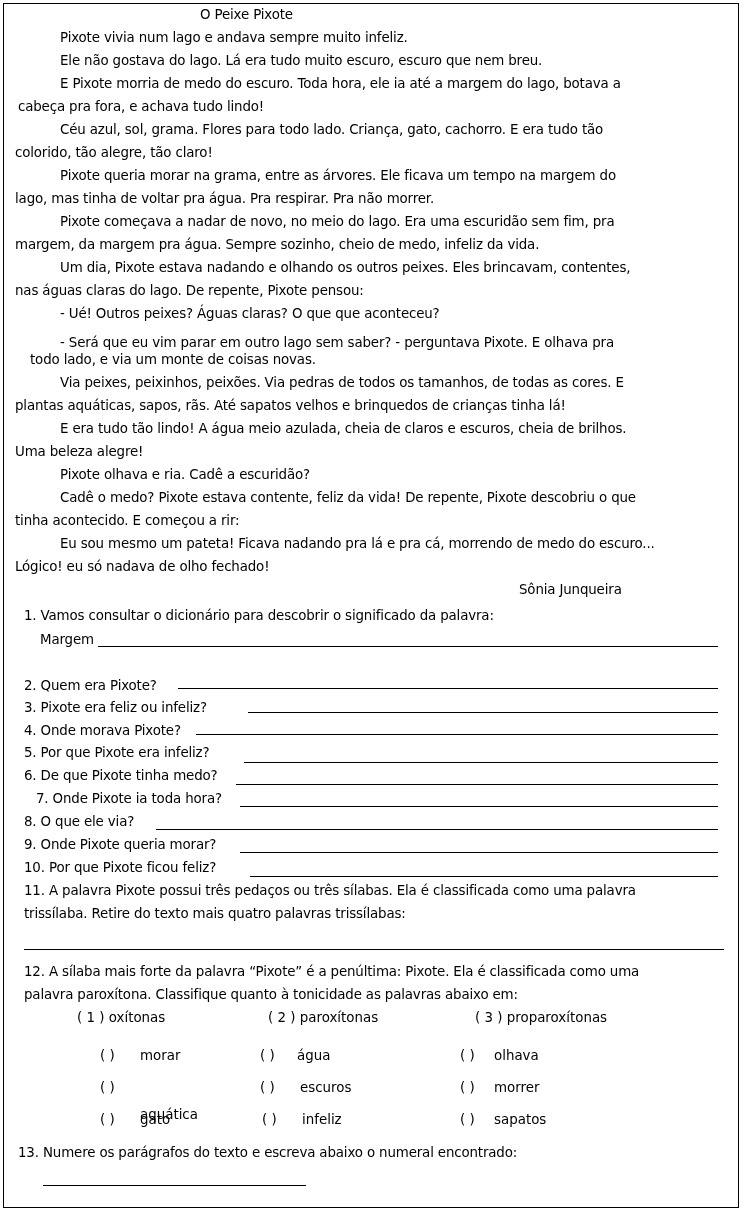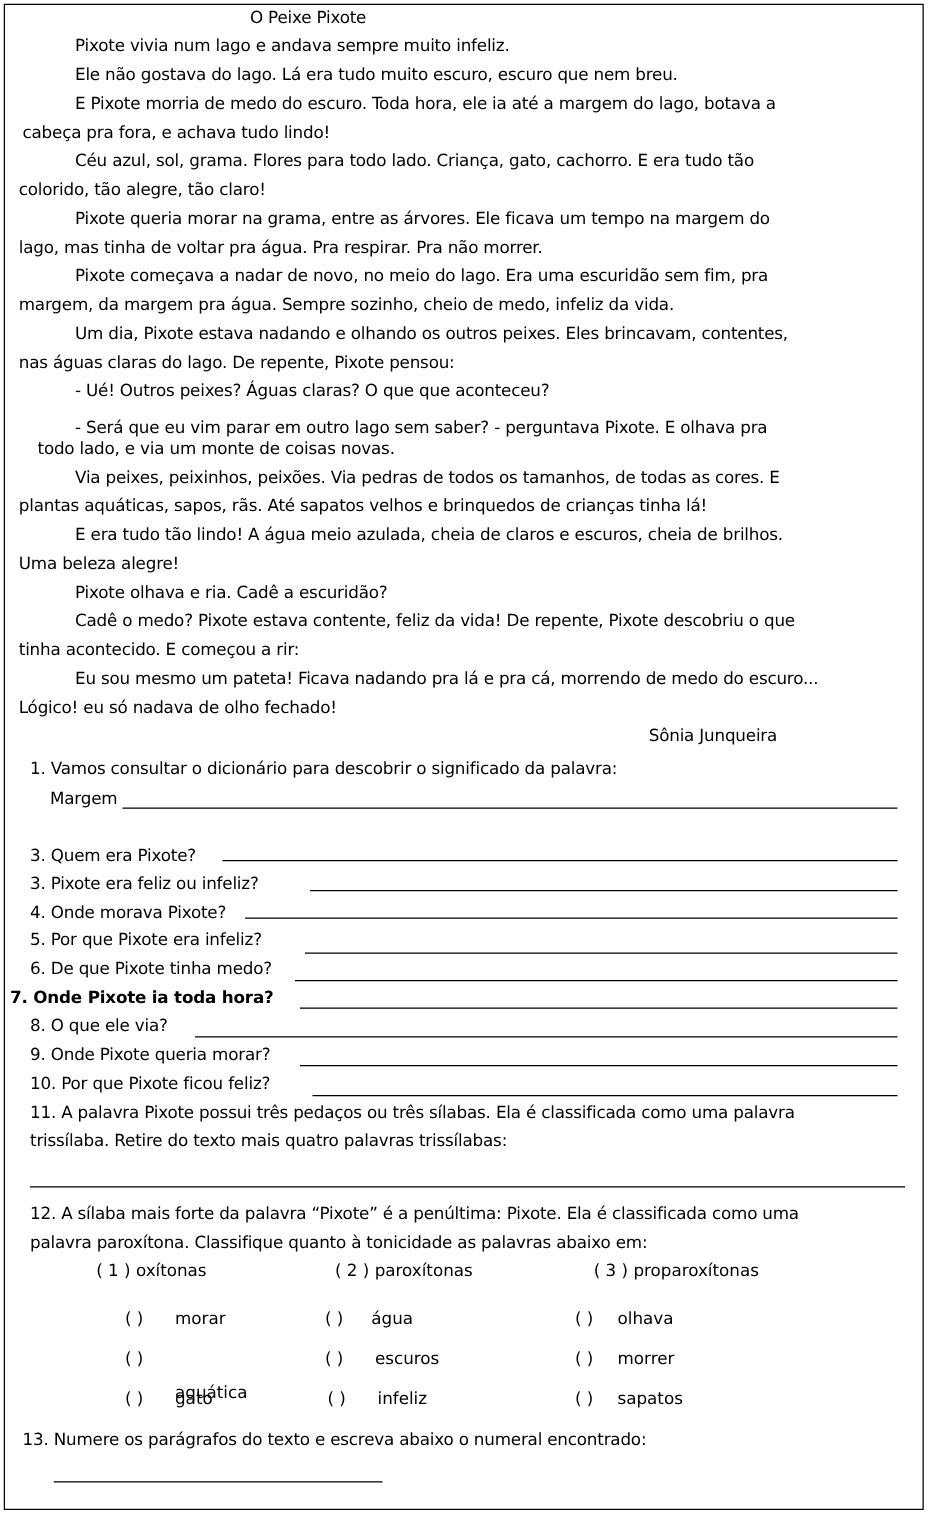--- a/index.html
+++ b/index.html
@@ -43,36 +43,36 @@
 <div class="t" style="left:15px;top:513px;">tinha acontecido. E começou a rir:</div>
 <div class="t" style="left:60px;top:536px;">Eu sou mesmo um pateta! Ficava nadando pra lá e pra cá, morrendo de medo do escuro...</div>
 <div class="t" style="left:15px;top:559px;">Lógico! eu só nadava de olho fechado!</div>
 
 <div class="t" style="left:519px;top:582px;">Sônia Junqueira</div>
 
 <div class="t" style="left:24px;top:608px;">1. Vamos consultar o dicionário para descobrir o significado da palavra:</div>
 <div class="t" style="left:40px;top:632px;">Margem</div>
 <div class="line" style="left:98px;top:646px;width:620px;"></div>
 
-<div class="t" style="left:24px;top:678px;">3. Quem era Pixote?</div>
+<div class="t" style="left:24px;top:678px;">2. Quem era Pixote?</div>
 <div class="line" style="left:178px;top:688px;width:540px;"></div>
 
 <div class="t" style="left:24px;top:700px;">3. Pixote era feliz ou infeliz?</div>
 <div class="line" style="left:248px;top:712px;width:470px;"></div>
 
 <div class="t" style="left:24px;top:723px;">4. Onde morava Pixote?</div>
 <div class="line" style="left:196px;top:734px;width:522px;"></div>
 
 <div class="t" style="left:24px;top:745px;">5. Por que Pixote era infeliz?</div>
 <div class="line" style="left:244px;top:762px;width:474px;"></div>
 
 <div class="t" style="left:24px;top:768px;">6. De que Pixote tinha medo?</div>
 <div class="line" style="left:236px;top:784px;width:482px;"></div>
 
-<div class="t" style="left:8px;top:791px;font-weight:bold;">7. Onde Pixote ia toda hora?</div>
+<div class="t" style="left:36px;top:791px;">7. Onde Pixote ia toda hora?</div>
 <div class="line" style="left:240px;top:806px;width:478px;"></div>
 
 <div class="t" style="left:24px;top:814px;">8. O que ele via?</div>
 <div class="line" style="left:156px;top:829px;width:562px;"></div>
 
 <div class="t" style="left:24px;top:837px;">9. Onde Pixote queria morar?</div>
 <div class="line" style="left:240px;top:852px;width:478px;"></div>
 
 <div class="t" style="left:24px;top:860px;">10. Por que Pixote ficou feliz?</div>
 <div class="line" style="left:250px;top:876px;width:468px;"></div>

